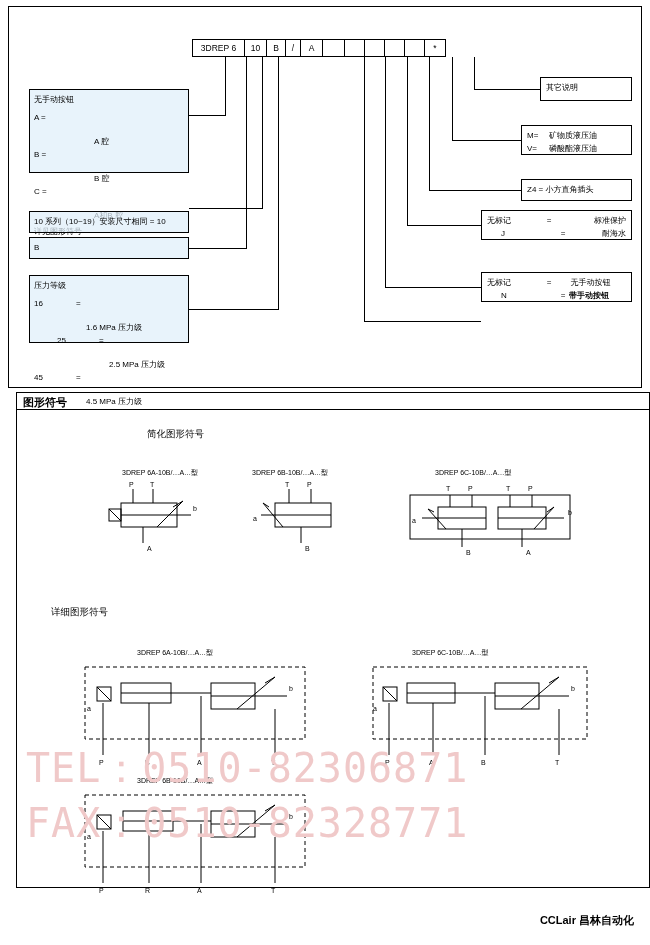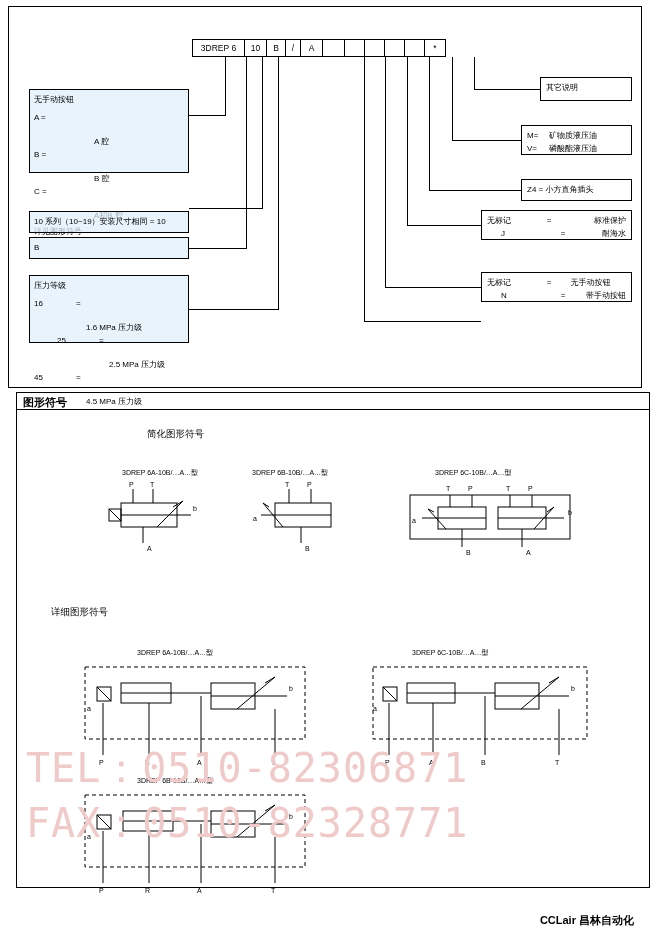--- a/index.html
+++ b/index.html
@@ -316,21 +316,21 @@
 
     <div class="rbox" id="rb5">
       <div class="rrow">
         <span class="k">无标记</span>
         <span class="eq">=</span>
         <span class="v" style="text-align:center;">无手动按钮</span>
       </div>
       <div class="rrow">
         <span class="k" style="padding-left:14px;">N</span>
         <span class="eq">=</span>
-        <span class="v" style="text-align:right;">带手动按钮</span>
+        <span class="v" style="font-weight:bold;">带手动按钮</span>
       </div>
     </div>
 
   </div>
 
   <div class="section" id="sec-symbol">
     <div class="sec-title">图形符号</div>
 
     <div class="sub-title" style="left:130px; top:35px;">简化图形符号</div>
     <div class="sub-title" style="left:34px; top:213px;">详细图形符号</div>

